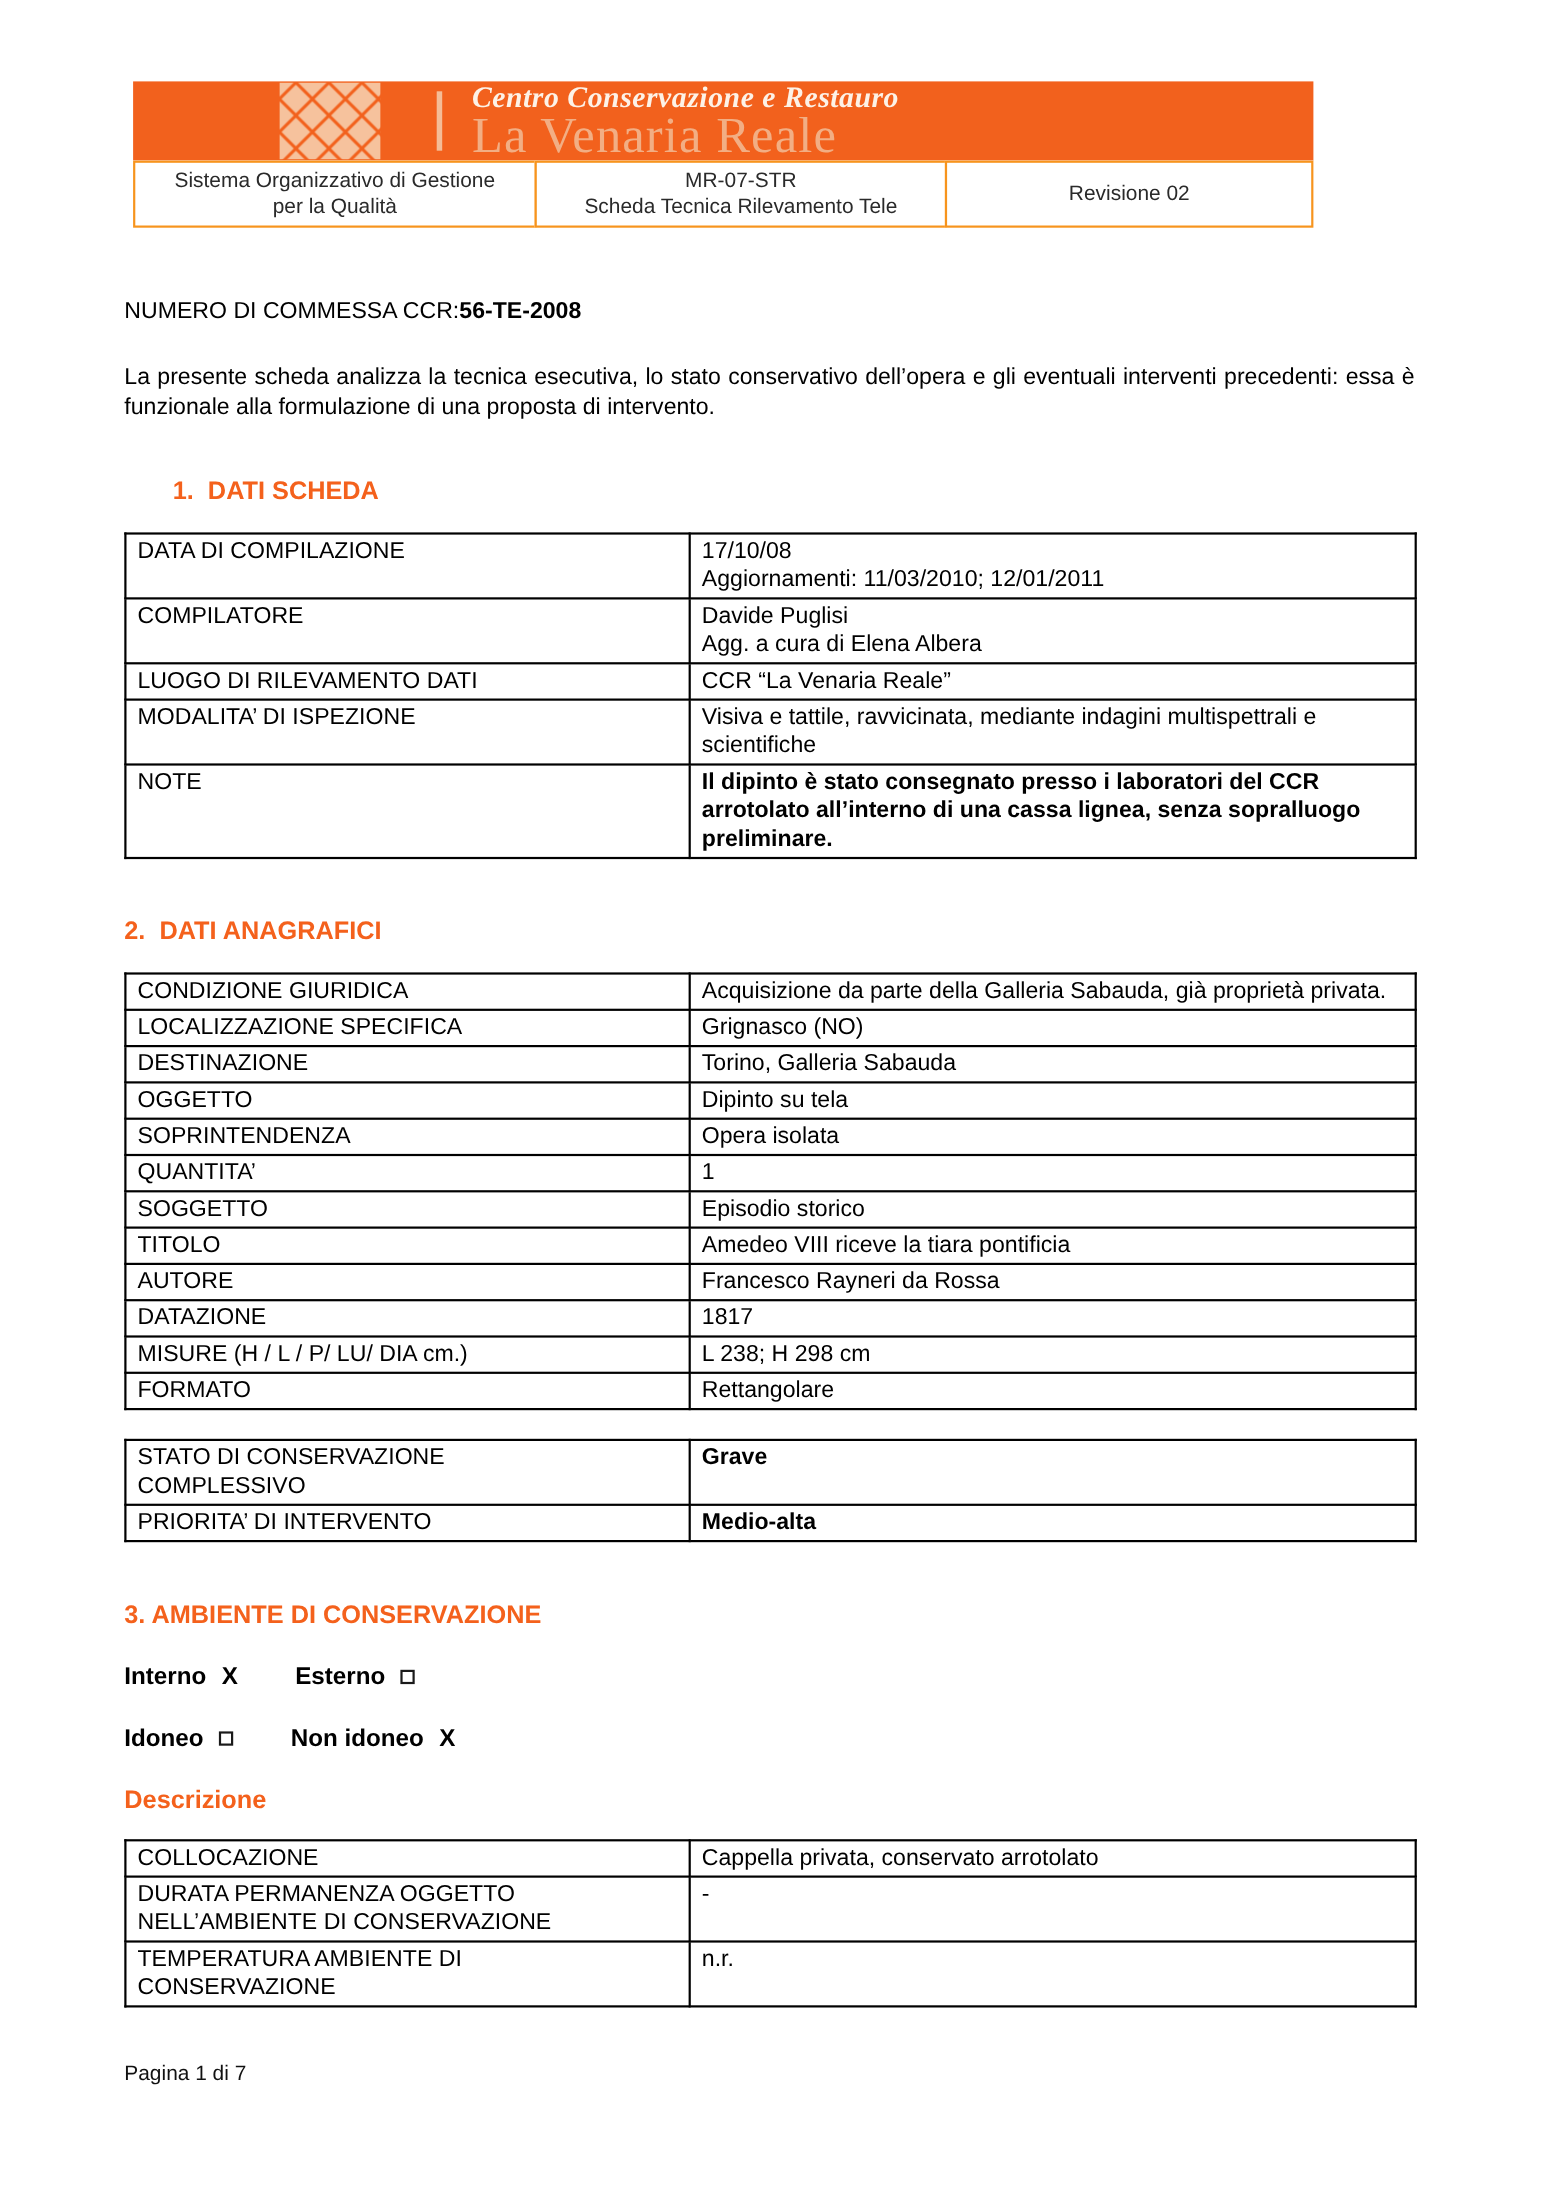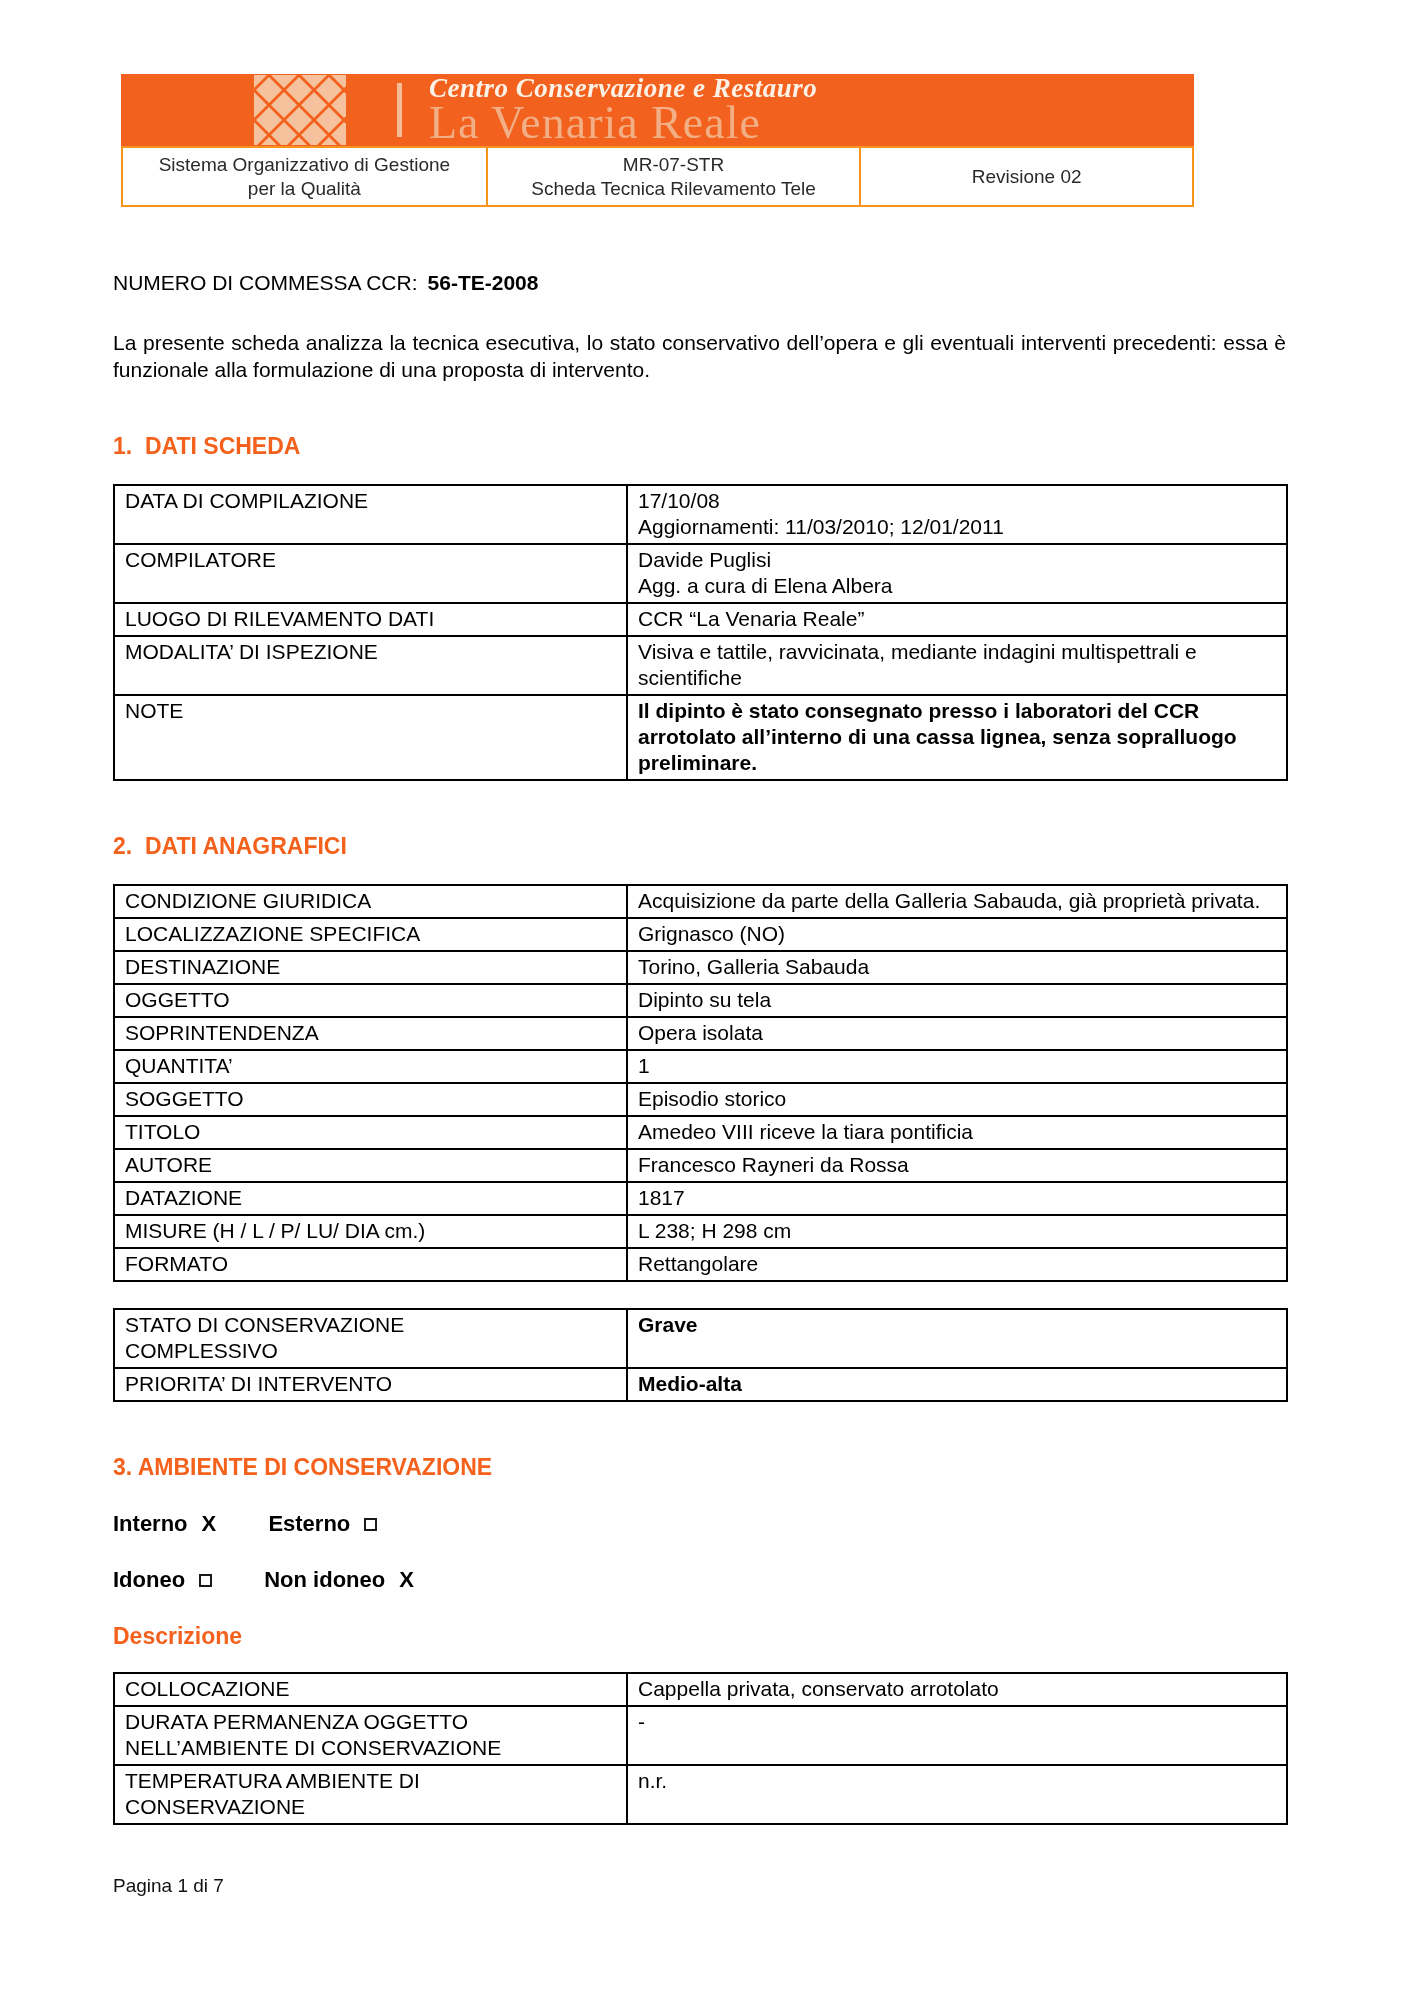--- a/index.html
+++ b/index.html
@@ -44,28 +44,28 @@
     white-space:pre-line;
   }
   .subcell + .subcell { margin-left:-2px; }
   .sc-left  { width:378px; }
   .sc-mid   { width:387px; }
   .sc-right { width:345px; }
 
   
   .commessa { margin-top:64px; font-size:21px; }
   .commessa .lbl { font-weight:normal; }
-  .commessa .val { font-weight:bold; margin-left:10px; }
+  .commessa .val { font-weight:bold; }
   .intro { margin-top:34px; width:1173px; font-size:21px; line-height:27px; text-align:justify; }
 
   .sec-heading {
     font-size:23px; font-weight:bold; color:#F4611C;
     white-space:pre-wrap;
   }
-  .h1 { margin-top:50px; }
+  .h1 { margin-top:50px;margin-left:44px; }
   .h2 { margin-top:52px; }
   .h3 { margin-top:52px; }
 
   
   table.doc {
     border-collapse:collapse; width:1173px; table-layout:fixed;
   }
   .t1 { margin-top:24px; }
   .t2 { margin-top:24px; }
   .t3 { margin-top:26px;border-radius:10px; }

